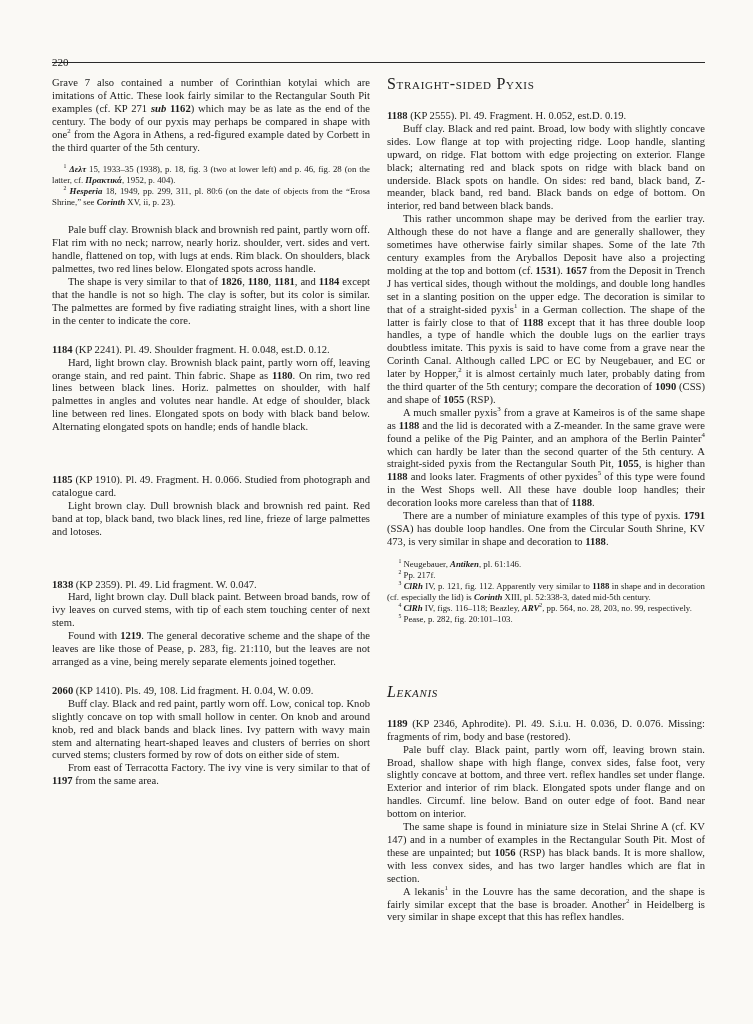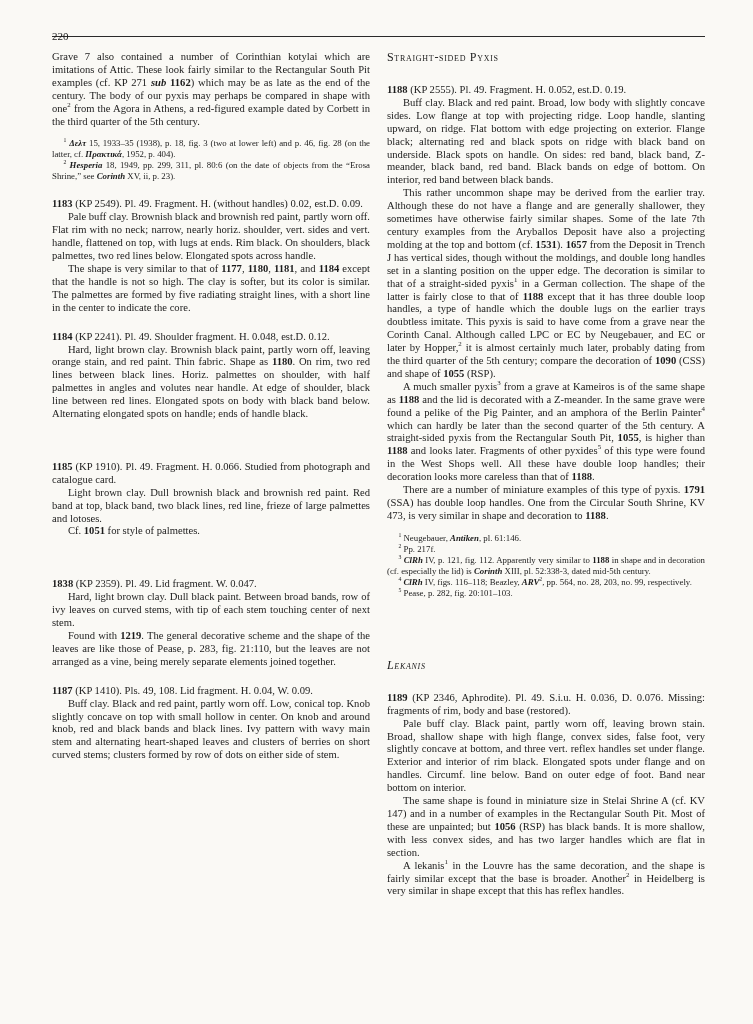--- a/index.html
+++ b/index.html
@@ -3,36 +3,36 @@
 <meta charset="utf-8">
 <style>
   html,body { margin:0; padding:0; background:#f6f5f0; }
   .page {
     position:relative;
     width:753px; height:1024px;
     box-sizing:border-box;
     background:#faf9f5;
     color:#1b1b1b;
     font-family:"Liberation Serif", serif;
-    padding:30px 48px 24px 52px;
+    padding:56px 48px 24px 52px;
     overflow:hidden;
   }
   .header { position:relative; text-align:center; font-size:11.5px; letter-spacing:0.5px; }
   .pageno { position:absolute; left:0; top:0; font-size:11px; letter-spacing:0; }
   .rule { border-bottom:1px solid #2a2a2a; margin-top:6px; }
   .columns { display:flex; gap:17px; margin-top:14px; }
   .col { flex:1 1 0; min-width:0; text-align:justify; font-size:10.6px; line-height:12.9px; }
   .col p { margin:0; text-indent:1.5em; }
   .col p.heading, .col p.noindent { text-indent:0; }
   .entry { margin-top:16px; }
   .entry.sp-lg { margin-top:40px; }
   .entry.after-section { margin-top:20px; }
   .footnotes { margin-top:10px; font-size:8.8px; line-height:11px; }
   .footnotes p { margin:0; text-indent:1.3em; }
-  .section-heading { font-variant:small-caps; letter-spacing:0.7px; font-size:12px; line-height:13px; }
+  .section-heading { font-variant:small-caps; letter-spacing:0.7px; font-size:16px; line-height:13px; }
   .section-heading.lekanis { margin-top:60px;font-style:italic; }
   sup { font-size:0.65em; line-height:0; vertical-align:super; }
   b { font-weight:bold; }
   i { font-style:italic;font-weight:bold; }
 </style>
 </head>
 <body>
 
 <div class="page">
 
@@ -45,45 +45,44 @@
 
     <div class="col">
       <p class="noindent">Grave 7 also contained a number of Corinthian kotylai which are imitations of Attic. These look fairly similar to the Rectangular South Pit examples (cf. KP 271 <i>sub</i> <b>1162</b>) which may be as late as the end of the century. The body of our pyxis may perhaps be compared in shape with one<sup>2</sup> from the Agora in Athens, a red-figured example dated by Corbett in the third quarter of the 5th century.</p>
 
       <div class="footnotes">
         <p><sup>1</sup> <i>Δελτ</i> 15, 1933–35 (1938), p. 18, fig. 3 (two at lower left) and p. 46, fig. 28 (on the latter, cf. <i>Πρακτικά</i>, 1952, p. 404).</p>
         <p><sup>2</sup> <i>Hesperia</i> 18, 1949, pp. 299, 311, pl. 80:6 (on the date of objects from the “Erosa Shrine,” see <i>Corinth</i> XV, ii, p. 23).</p>
       </div>
 
       <div class="entry">
-        <p class="heading"><b>1183</b> (KP 2549). Pl. 49. Fragment. H. (without handles) 0.02, est.D. 0.09.</p>
         <p>Pale buff clay. Brownish black and brownish red paint, partly worn off. Flat rim with no neck; narrow, nearly horiz. shoulder, vert. sides and vert. handle, flattened on top, with lugs at ends. Rim black. On shoulders, black palmettes, two red lines below. Elongated spots across handle.</p>
-        <p>The shape is very similar to that of <b>1177</b>, <b>1180</b>, <b>1181</b>, and <b>1184</b> except that the handle is not so high. The clay is softer, but its color is similar. The palmettes are formed by five radiating straight lines, with a short line in the center to indicate the core.</p>
+        <p>The shape is very similar to that of <b>1826</b>, <b>1180</b>, <b>1181</b>, and <b>1184</b> except that the handle is not so high. The clay is softer, but its color is similar. The palmettes are formed by five radiating straight lines, with a short line in the center to indicate the core.</p>
       </div>
 
       <div class="entry">
         <p class="heading"><b>1184</b> (KP 2241). Pl. 49. Shoulder fragment. H. 0.048, est.D. 0.12.</p>
         <p>Hard, light brown clay. Brownish black paint, partly worn off, leaving orange stain, and red paint. Thin fabric. Shape as <b>1180</b>. On rim, two red lines between black lines. Horiz. palmettes on shoulder, with half palmettes in angles and volutes near handle. At edge of shoulder, black line between red lines. Elongated spots on body with black band below. Alternating elongated spots on handle; ends of handle black.</p>
       </div>
 
       <div class="entry sp-lg">
         <p class="heading"><b>1185</b> (KP 1910). Pl. 49. Fragment. H. 0.066. Studied from photograph and catalogue card.</p>
         <p>Light brown clay. Dull brownish black and brownish red paint. Red band at top, black band, two black lines, red line, frieze of large palmettes and lotoses.</p>
-        <p>Cf. <b>1051</b> for style of palmettes.</p>
       </div>
 
       <div class="entry sp-lg">
         <p class="heading"><b>1838</b> (KP 2359). Pl. 49. Lid fragment. W. 0.047.</p>
         <p>Hard, light brown clay. Dull black paint. Between broad bands, row of ivy leaves on curved stems, with tip of each stem touching center of next stem.</p>
         <p>Found with <b>1219</b>. The general decorative scheme and the shape of the leaves are like those of Pease, p. 283, fig. 21:110, but the leaves are not arranged as a vine, being merely separate elements joined together.</p>
       </div>
 
       <div class="entry">
-        <p class="heading"><b>1187</b> (KP 1410). Pls. 49, 108. Lid fragment. H. 0.04, W. 0.09.</p>
+        <p class="heading"><b>2060</b> (KP 1410). Pls. 49, 108. Lid fragment. H. 0.04, W. 0.09.</p>
         <p>Buff clay. Black and red paint, partly worn off. Low, conical top. Knob slightly concave on top with small hollow in center. On knob and around knob, red and black bands and black lines. Ivy pattern with wavy main stem and alternating heart-shaped leaves and clusters of berries on short curved stems; clusters formed by row of dots on either side of stem.</p>
+        <p>From east of Terracotta Factory. The ivy vine is very similar to that of <b>1197</b> from the same area.</p>
       </div>
     </div>
 
     <div class="col">
       <div class="section-heading">Straight-sided Pyxis</div>
 
       <div class="entry after-section">
         <p class="heading"><b>1188</b> (KP 2555). Pl. 49. Fragment. H. 0.052, est.D. 0.19.</p>
         <p>Buff clay. Black and red paint. Broad, low body with slightly concave sides. Low flange at top with projecting ridge. Loop handle, slanting upward, on ridge. Flat bottom with edge projecting on exterior. Flange black; alternating red and black spots on ridge with black band on underside. Black spots on handle. On sides: red band, black band, Z-meander, black band, red band. Black bands on edge of bottom. On interior, red band between black bands.</p>
         <p>This rather uncommon shape may be derived from the earlier tray. Although these do not have a flange and are generally shallower, they sometimes have otherwise fairly similar shapes. Some of the late 7th century examples from the Aryballos Deposit have also a projecting molding at the top and bottom (cf. <b>1531</b>). <b>1657</b> from the Deposit in Trench J has vertical sides, though without the moldings, and double long handles set in a slanting position on the upper edge. The decoration is similar to that of a straight-sided pyxis<sup>1</sup> in a German collection. The shape of the latter is fairly close to that of <b>1188</b> except that it has three double loop handles, a type of handle which the double lugs on the earlier trays doubtless imitate. This pyxis is said to have come from a grave near the Corinth Canal. Although called LPC or EC by Neugebauer, and EC or later by Hopper,<sup>2</sup> it is almost certainly much later, probably dating from the third quarter of the 5th century; compare the decoration of <b>1090</b> (CSS) and shape of <b>1055</b> (RSP).</p>

